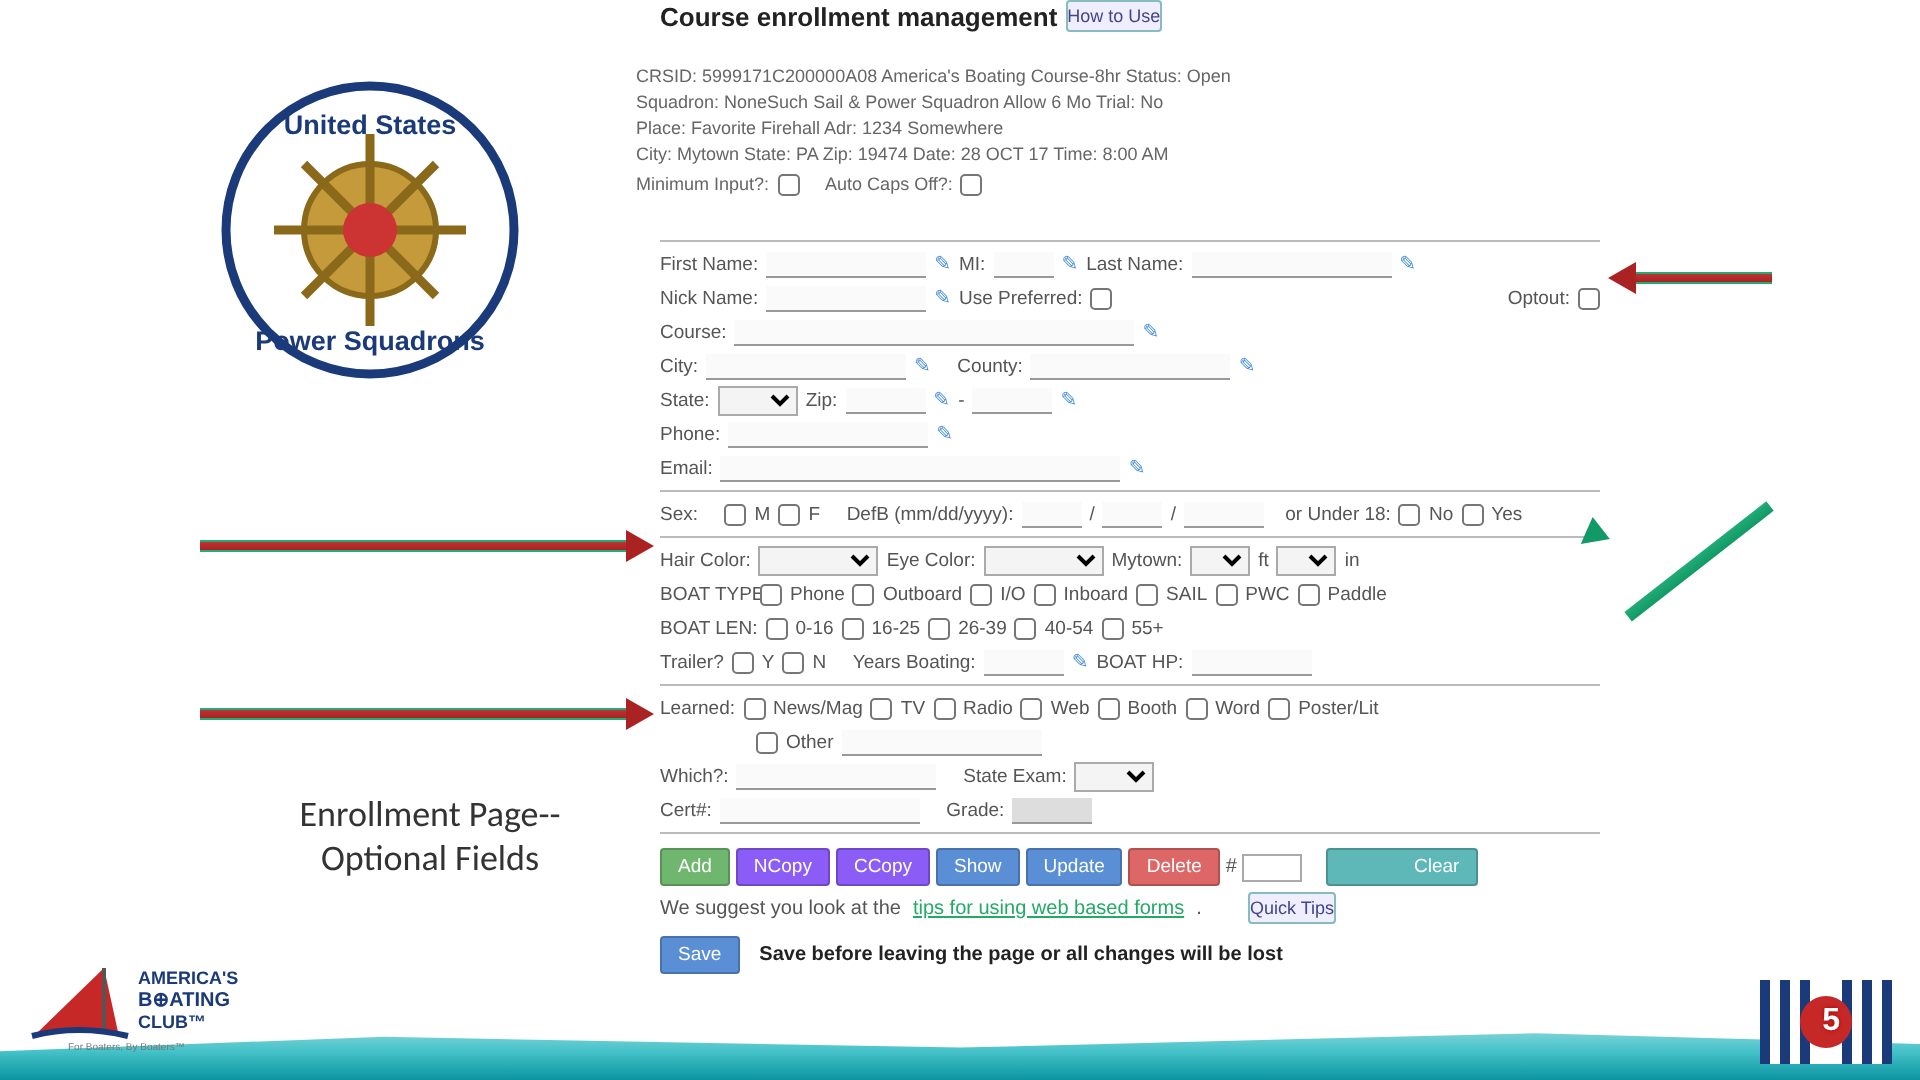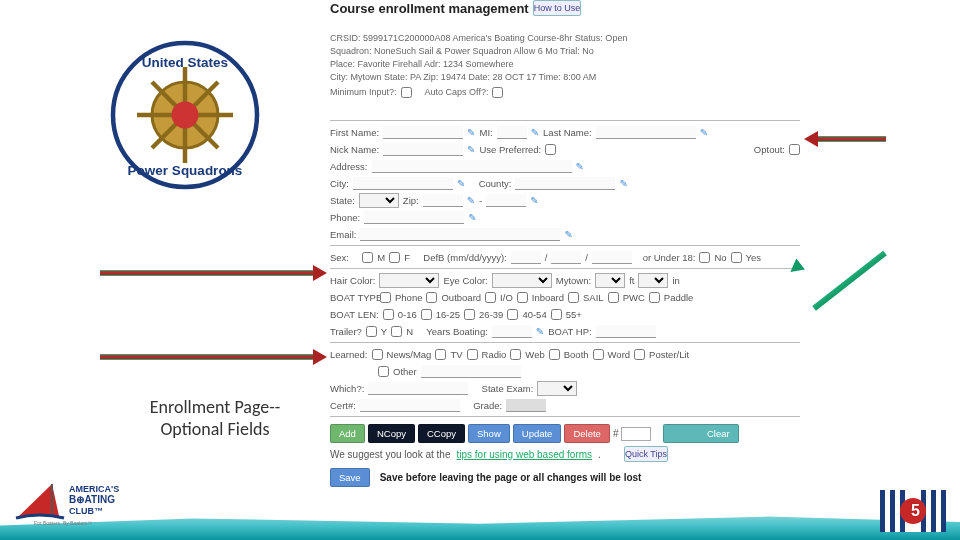--- a/index.html
+++ b/index.html
@@ -1,33 +1,33 @@
 <!DOCTYPE html>
 <html><head>
 <meta charset="utf-8">
 <style>
   * { box-sizing: border-box; margin: 0; padding: 0; }
   body { width: 960px; height: 540px; font-family: Arial, sans-serif; font-size: 10px; color: #555; position: relative; overflow: hidden; background: #fff; }
   .page { position: absolute; inset: 0; }
   .header-row { position: absolute; top: 0; left: 330px; display: flex; align-items: flex-end; gap: 4px; }
   .title { font-weight: bold; font-size: 13px; color: #222; }
   .how-btn { border: 1px solid #8bb; background: #eef; color: #448; font-size: 9px; padding: 2px 0; border-radius: 2px; cursor: pointer; }
-  .info-block { position: absolute; top: 32px; left: 330px; width: 450px; font-size: 9px; line-height: 13px; color: #666; }
+  .info-block { position: absolute; top: 32px; left: 318px; width: 450px; font-size: 9px; line-height: 13px; color: #666; }
   .logo-usps { position: absolute; top: 40px; left: 110px; width: 150px; height: 150px; }
   .form-area { position: absolute; top: 117px; left: 330px; width: 470px; font-size: 9.5px; color: #555; }
   .form-area hr { border: none; border-top: 1px solid #bbb; margin: 3px 0; }
   .row { display: flex; align-items: center; gap: 4px; margin-bottom: 1px; min-height: 16px; }
   .row label { white-space: nowrap; text-align: center; }
   .input { border: none; border-bottom: 1px solid #999; height: 13px; font-size: 9px; background: #fafafa; }
   .w30 { width: 30px; } .w40 { width: 40px; } .w60 { width: 60px; } .w80 { width: 80px; } .w100 { width: 100px; } .w200 { width: 200px; }
   .select { border: 1px solid #aaa; height: 15px; font-size: 9px; background: #f4f4f4; }
   .cb { width: 11px; height: 11px; }
   .pencil { color: #4a90d9; font-size: 10px; }
   .btn { display: inline-block; padding: 3px 8px; font-size: 9.5px; color: #fff; border-radius: 2px; border: 1px solid rgba(0,0,0,0.2); cursor: pointer; }
-  .b-blue { background: #5a8fd6; } .b-green { background: #6fb76f; } .b-red { background: #d66; } .b-teal { background: #5eb8b8; padding-left: 43px; } .b-gold { background: #0f172a; }
+  .b-blue { background: #5a8fd6; } .b-green { background: #6fb76f; } .b-red { background: #d66; } .b-teal { background: #5eb8b8; padding-left: 43px; } .b-gold { background: #8b5cf6; }
   .buttons-row { position: absolute; top: 424px; left: 330px; display: flex; gap: 3px; align-items: center; }
   .suggest-row { position: absolute; top: 446px; left: 330px; display: flex; gap: 6px; align-items: center; }
   .save-row { position: absolute; top: 468px; left: 330px; display: flex; gap: 10px; align-items: center; }
   .caption { position: absolute; top: 396px; left: 110px; width: 210px; font-size: 18px; text-align: center; color: #333; font-family: Calibri, Arial, sans-serif; }
   .arrow-line { position: absolute; height: 6px; background: linear-gradient(#b33,#a22); border-top:1px solid #2a7; border-bottom:1px solid #2a7; }
   .arrow-head-r { position: absolute; width: 0; height: 0; border-top: 8px solid transparent; border-bottom: 8px solid transparent; border-left: 14px solid #a22; }
   .arrow-head-l { position: absolute; width: 0; height: 0; border-top: 8px solid transparent; border-bottom: 8px solid transparent; border-right: 14px solid #a22; }
   .arrow-diag { position: absolute; width: 90px; height: 6px; background: linear-gradient(#2a7,#196); transform-origin: right center; }
   .footer-wave { position: absolute; bottom: 0; left: 0; right: 0; height: 36px; background: linear-gradient(180deg,#bfe8e8 0%, #46c2c9 60%, #0a94a0 100%); clip-path: polygon(0 60%, 20% 40%, 50% 55%, 80% 35%, 100% 50%, 100% 100%, 0 100%); }
   .abc-logo { position: absolute; bottom: 14px; left: 14px; width: 130px; height: 50px; }
@@ -91,21 +91,21 @@
       <label>Nick Name:</label>
       <input class="input w80" style="">
         <span class="pencil">✎</span>
       <label>Use Preferred:</label>
       <input type="checkbox" class="cb" style="">
       <span style="flex:1"></span>
       <label>Optout:</label>
       <input type="checkbox" class="cb" style="">
     </div>
     <div class="row">
-      <label>Address:</label>
+      <label>Course:</label>
       <input class="input w200" style="">
         <span class="pencil">✎</span>
     </div>
     <div class="row">
       <label>City:</label>
       <input class="input w100" style=""><span class="pencil">✎</span>
       &nbsp;&nbsp;
       <label>County:</label>
       <input class="input w100" style=""><span class="pencil">✎</span>
     </div>

